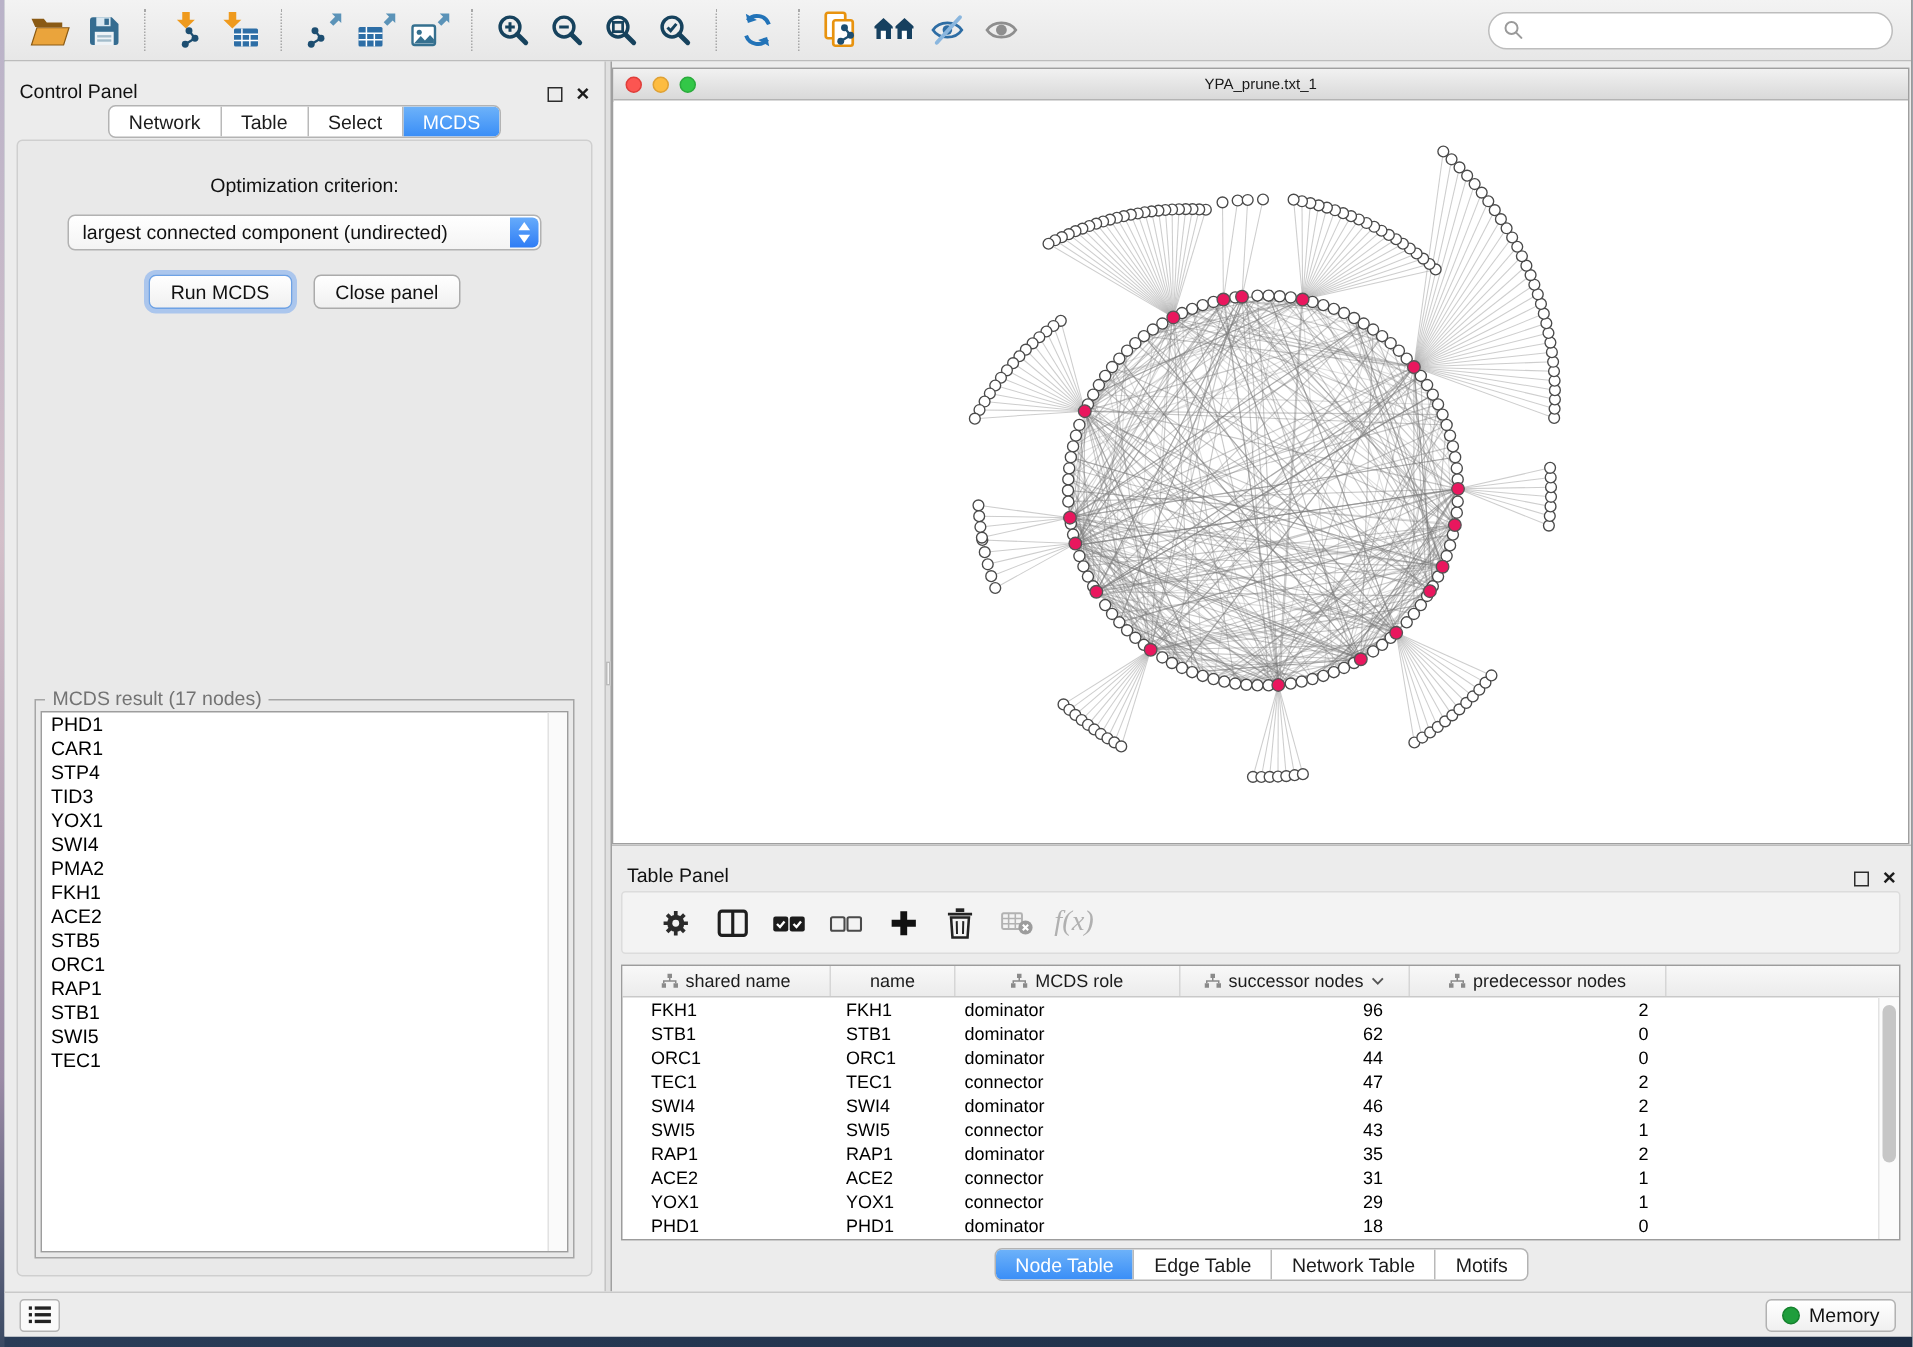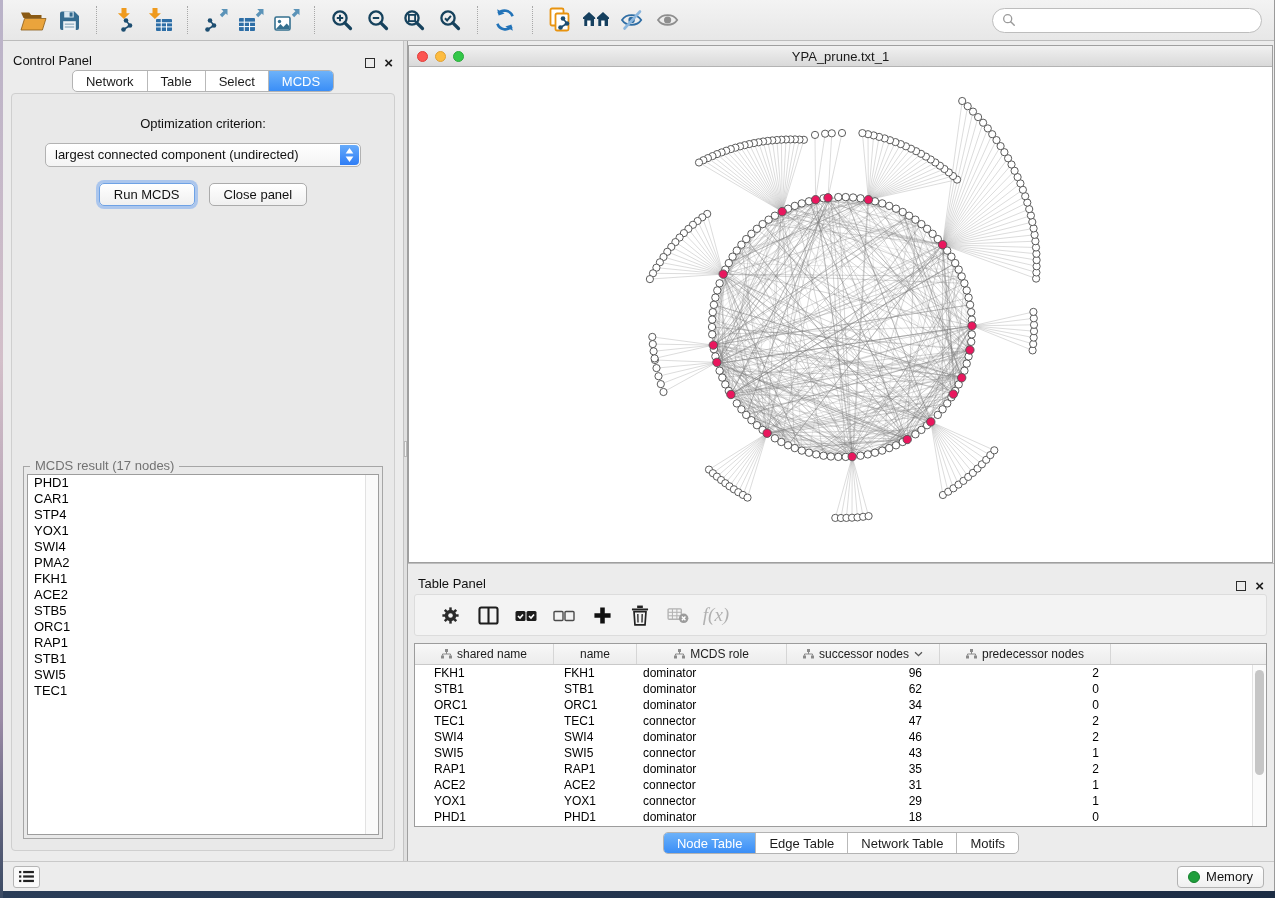--- a/index.html
+++ b/index.html
@@ -58,21 +58,21 @@
   #v-splitter { position:absolute; left:400px; top:41px; width:5px; height:820px; background:#e0e0e0;
     border-left:1px solid #c4c4c4; border-right:1px solid #a0a0a0; }
   #v-splitter .grip { position:absolute; top:400px; left:0; width:3px; height:16px; background:#f4f4f4; border:1px solid #bbb; }
 
   
   #right-region { position:absolute; left:405px; top:41px; right:0; height:820px; background:#ececec; }
   #network-window { position:absolute; left:0; top:4px; right:1px; height:518px; border:1px solid #9f9f9f; background:#fff; }
   #net-titlebar { height:21px; background:linear-gradient(#f1f1f1,#d9d9d9); border-bottom:1px solid #b3b3b3;
     display:flex; align-items:center; position:relative; padding:0 8px; }
   .traffic { width:11px; height:11px; border-radius:50%; margin-right:7px; flex:none; }
-  #net-title { position:absolute; left:0; right:0; text-align:center; font-size:13px; color:#1a1a1a; }
+  #net-title { position:absolute; left:0; right:0; text-align:center; font-size:10px; color:#1a1a1a; }
   #net-canvas { position:absolute; left:0; top:22px; right:0; bottom:0; background:#fff; }
   #net-canvas svg { display:block; }
 
   
   #table-panel { position:absolute; left:0; top:522px; right:0; bottom:0; background:#ececec; border-top:1px solid #bdbdbd; }
   #tp-toolbar { position:absolute; left:6px; right:7px; top:30px; height:42px; background:#f3f3f3;
     border:1px solid #dcdcdc; border-radius:3px; display:flex; align-items:center; padding:0 16px; gap:0; }
   .tp-btn { width:38px; height:36px; display:flex; align-items:center; justify-content:center; flex:none; }
   .fx-label { font-family:"Liberation Serif", serif; font-style:italic; font-size:19px; color:#b0b0b0; }
 
@@ -323,20 +323,21 @@
         <div class="mac-btn">Close panel</div>
       </div>
 
       <div id="mcds-groupbox">
         <span id="mcds-group-label">MCDS result (17 nodes)</span>
         <div id="mcds-list">
           <div id="mcds-items">
               <div class="mcds-item">PHD1</div>
               <div class="mcds-item">CAR1</div>
               <div class="mcds-item">STP4</div>
+              <div class="mcds-item">TID3</div>
               <div class="mcds-item">YOX1</div>
               <div class="mcds-item">SWI4</div>
               <div class="mcds-item">PMA2</div>
               <div class="mcds-item">FKH1</div>
               <div class="mcds-item">ACE2</div>
               <div class="mcds-item">STB5</div>
               <div class="mcds-item">ORC1</div>
               <div class="mcds-item">RAP1</div>
               <div class="mcds-item">STB1</div>
               <div class="mcds-item">SWI5</div>
@@ -1346,21 +1347,21 @@
               <div class="td" style="width: 139px; padding-left: 19px;">STB1</div>
               <div class="td" style="width: 83px; padding-left: 10px;">STB1</div>
               <div class="td" style="width: 150px; padding-left: 6px;">dominator</div>
               <div class="td" style="width: 153px; text-align: right; padding-right: 18px;">62</div>
               <div class="td" style="width: 171px; text-align: right; padding-right: 12px;">0</div>
             </div>
             <div class="tbl-row">
               <div class="td" style="width: 139px; padding-left: 19px;">ORC1</div>
               <div class="td" style="width: 83px; padding-left: 10px;">ORC1</div>
               <div class="td" style="width: 150px; padding-left: 6px;">dominator</div>
-              <div class="td" style="width: 153px; text-align: right; padding-right: 18px;">34</div>
+              <div class="td" style="width: 153px; text-align: right; padding-right: 18px;">44</div>
               <div class="td" style="width: 171px; text-align: right; padding-right: 12px;">0</div>
             </div>
             <div class="tbl-row">
               <div class="td" style="width: 139px; padding-left: 19px;">TEC1</div>
               <div class="td" style="width: 83px; padding-left: 10px;">TEC1</div>
               <div class="td" style="width: 150px; padding-left: 6px;">connector</div>
               <div class="td" style="width: 153px; text-align: right; padding-right: 18px;">47</div>
               <div class="td" style="width: 171px; text-align: right; padding-right: 12px;">2</div>
             </div>
             <div class="tbl-row">

